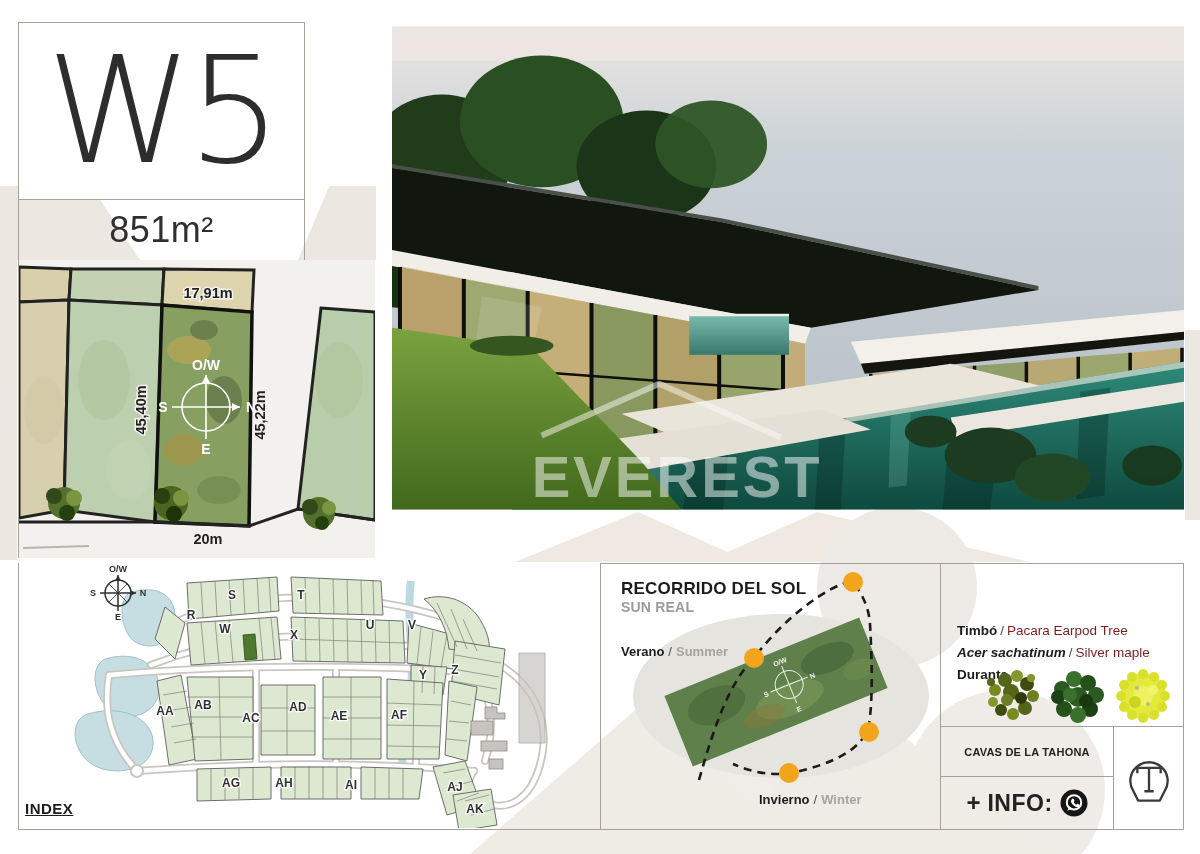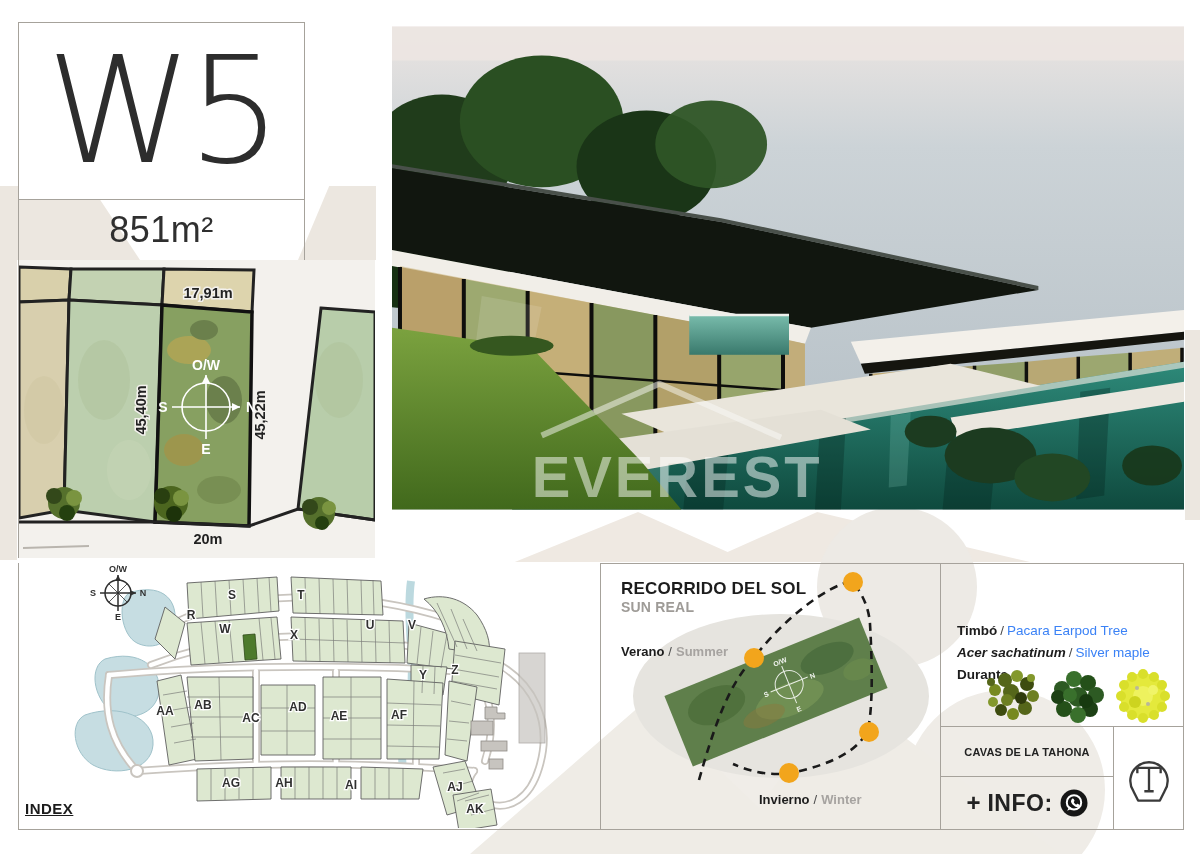--- a/index.html
+++ b/index.html
@@ -37,21 +37,21 @@
   .season .en{color:#a6a3a0;font-weight:600;}
   .season-summer{left:20px;top:80px;}
   .season-winter{left:158px;top:228px;}
   .sun-svg{position:absolute;left:0;top:0;}
 
   .veg-head{position:absolute;left:16px;top:14px;}
   .veg-list{position:absolute;left:16px;top:56px;font-size:13.5px;line-height:22px;}
   .veg-name{font-weight:bold;color:#1c1c1c;}
   .veg-name.italic{font-style:italic;}
   .veg-sep{color:#4a4a4a;padding:0 3px;}
-  .veg-alt{color:#3b82f6;font-weight:500;}
+  .veg-alt{color:#7f1d1d;font-weight:500;}
   .veg-trees{position:absolute;left:0;top:100px;}
 
   .brand-label{font-size:11px;font-weight:bold;letter-spacing:0.2px;color:#222;}
   .plus{font-size:24px;font-weight:bold;color:#222;line-height:1;}
   .info-label{font-size:23px;font-weight:600;color:#222;letter-spacing:0.5px;}
 
   svg text{font-family:"Liberation Sans",sans-serif;}
 </style>
 </head>
 <body>

